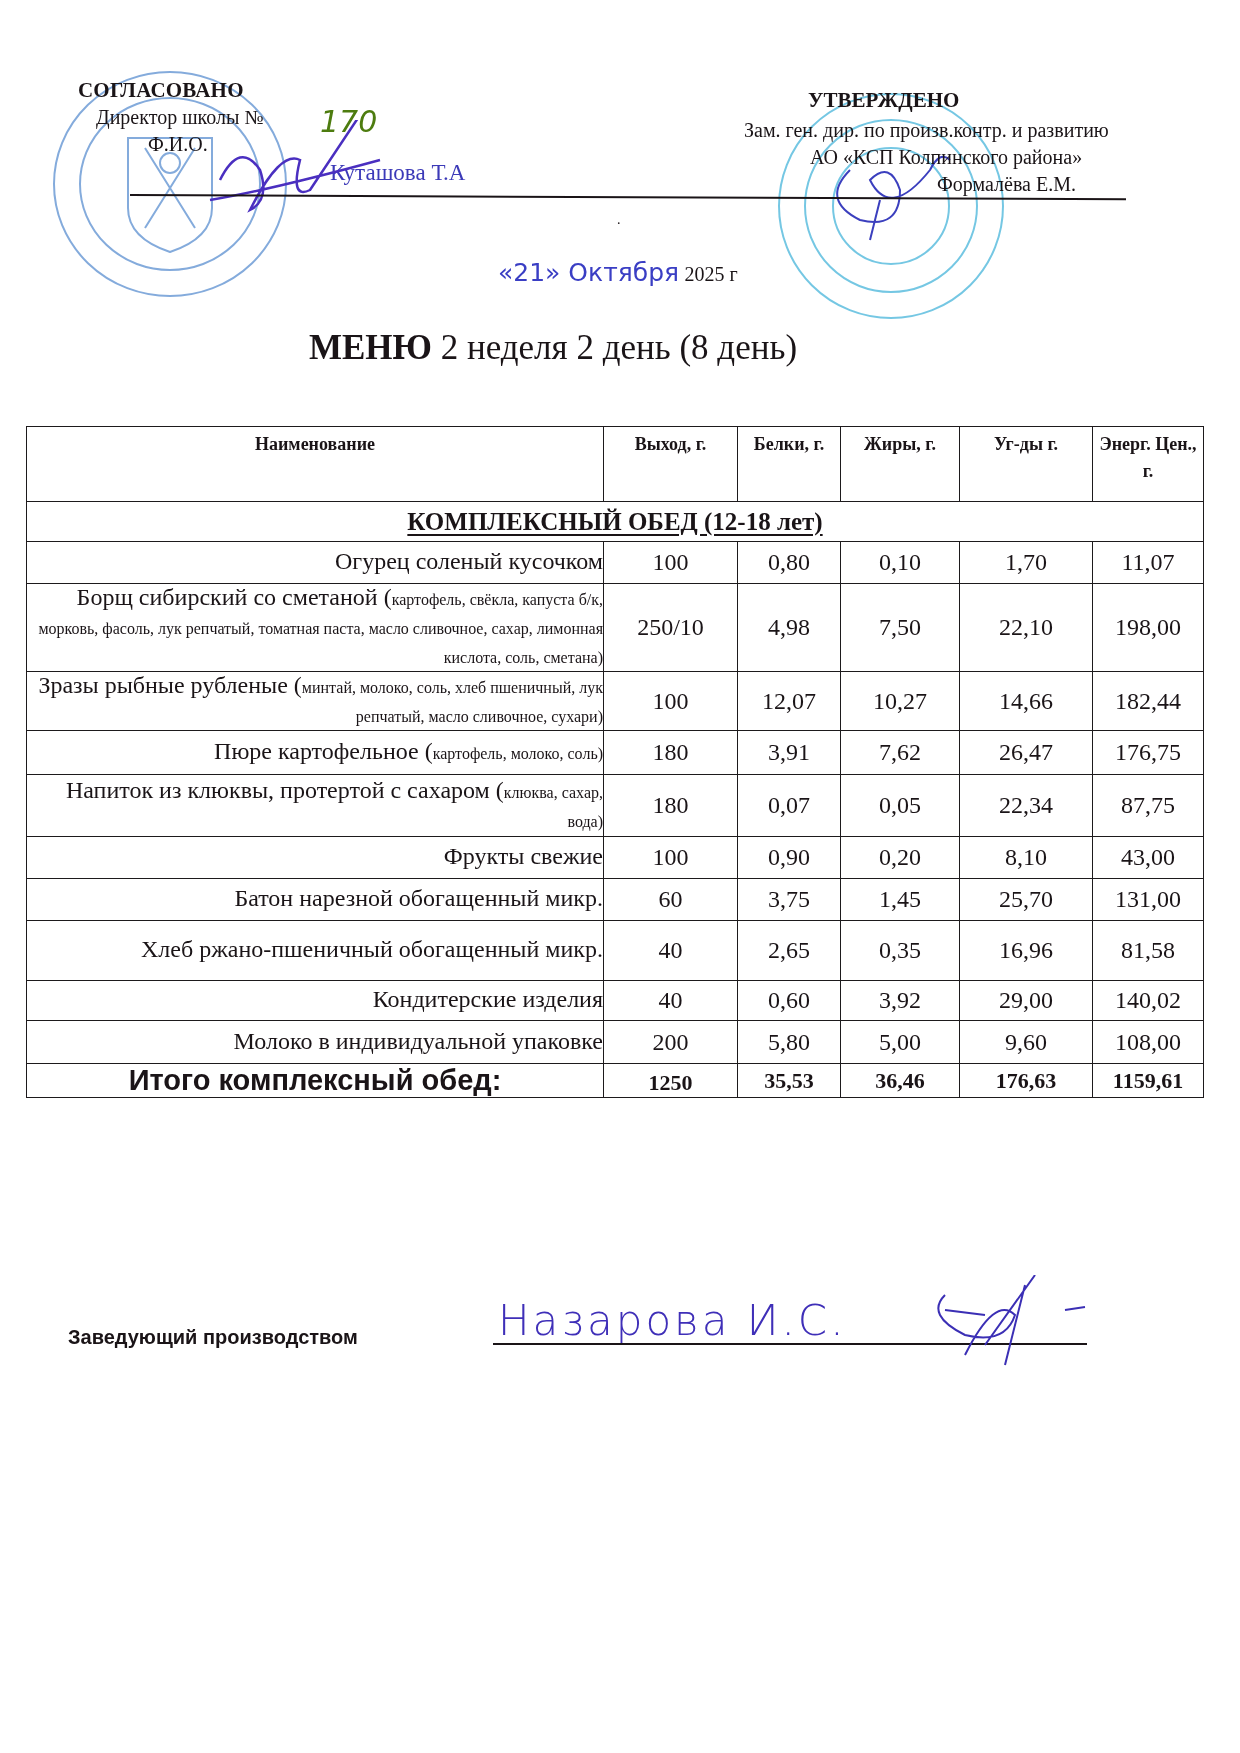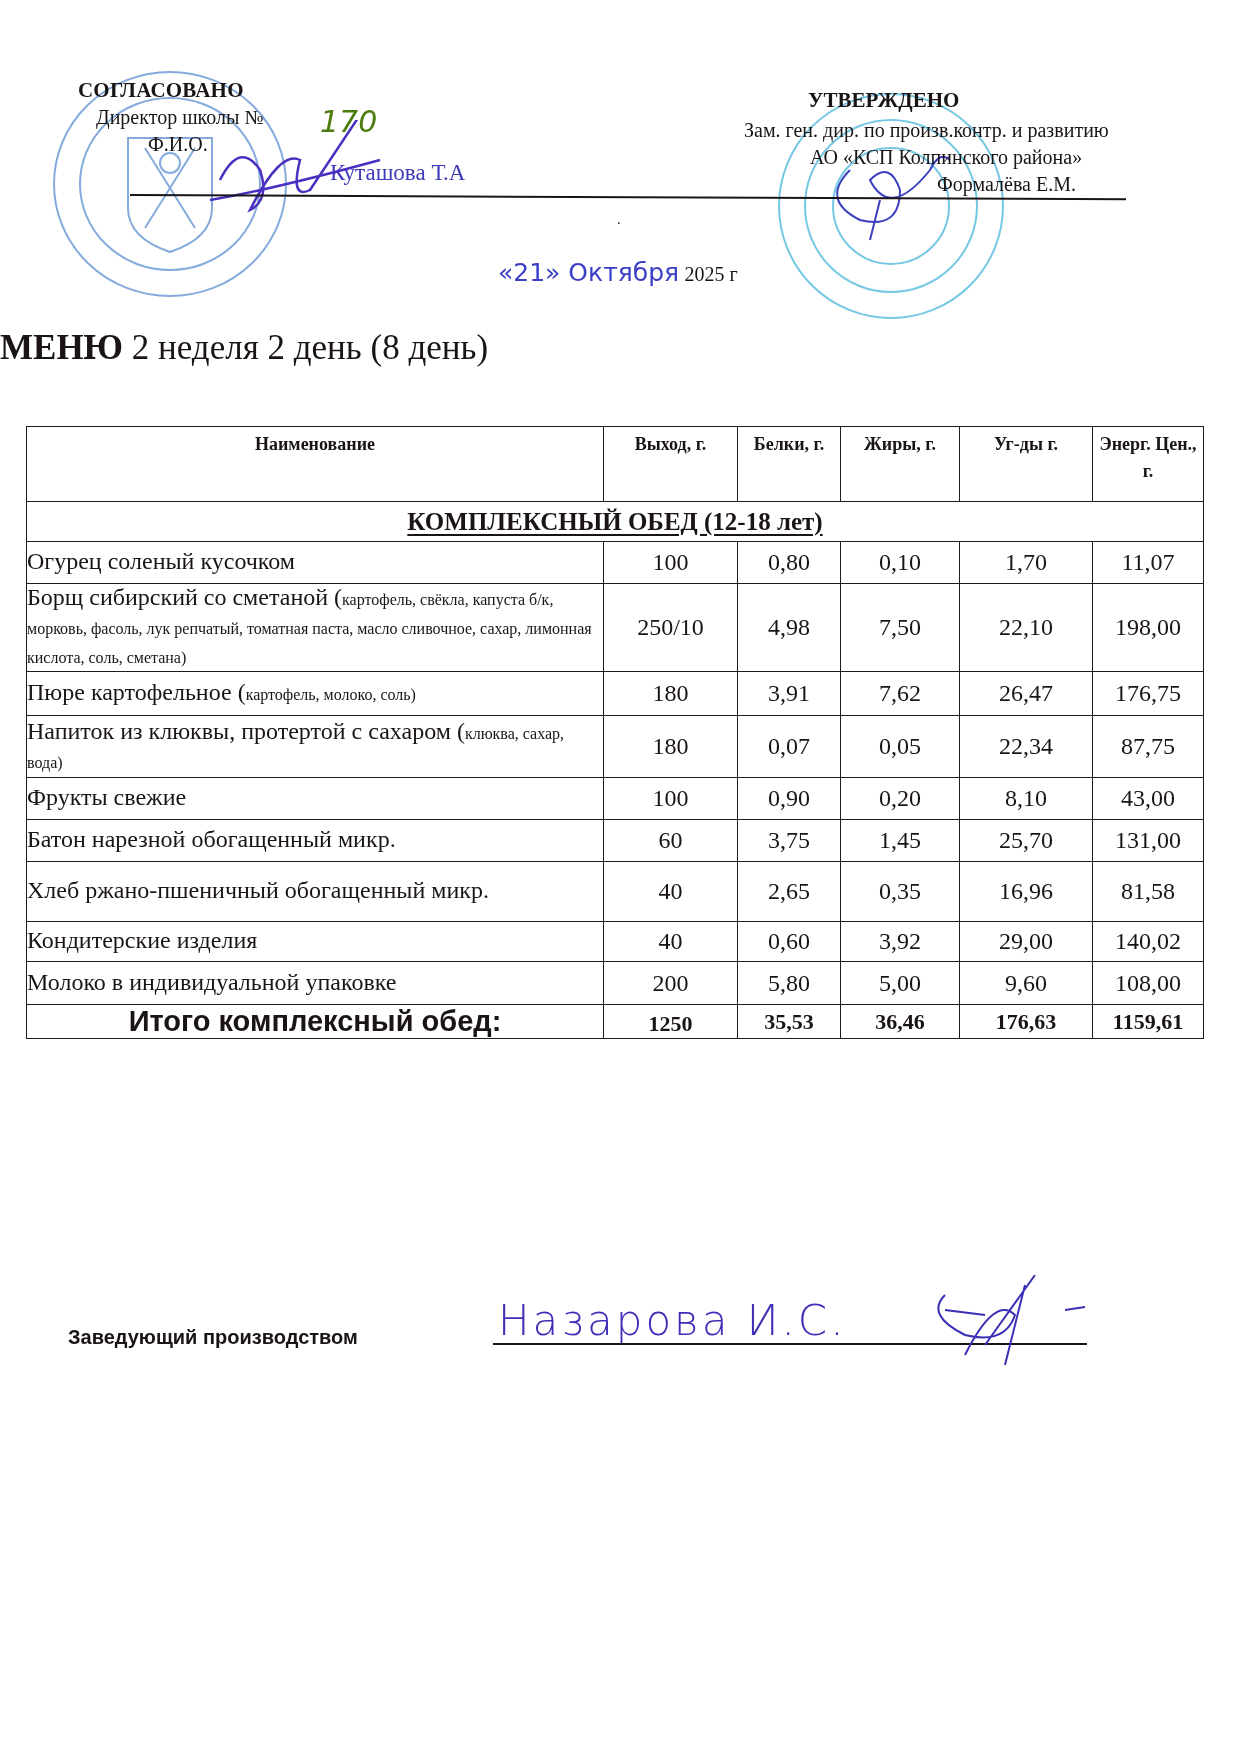--- a/index.html
+++ b/index.html
@@ -28,34 +28,34 @@
 
   
   .stamp { border-radius: 50%; pointer-events: none; }
   .stamp-left { left: 50px; top: 68px; width: 240px; height: 232px; }
   .stamp-right { left: 775px; top: 90px; width: 232px; height: 232px; }
 
   .date { left: 478px; top: 258px; font-size: 22px; margin-left: 20px; }
   .date-hand { font-family: "DejaVu Sans", sans-serif; color: #3a3ec4; font-size: 25px; }
   .date-year { font-size: 20px; color: #1a1417; font-family: "Liberation Serif", serif; }
 
-  .menu-title { left: 0; width: 1106px; top: 328px; text-align: left; font-size: 35px; }
+  .menu-title { left: 0; width: 1106px; top: 328px; text-align: center; font-size: 35px; }
   .menu-title b { font-weight: bold; }
 
   
   table.menu { position: absolute; left: 26px; top: 426px; width: 1177px;
                border-collapse: collapse; table-layout: fixed; }
   table.menu td, table.menu th { border: 1.6px solid #1d1a1c; padding: 0; }
   table.menu th { font-weight: bold; font-size: 18px; vertical-align: top; text-align: center;
                   line-height: 27px; padding-top: 4px; }
   tr.head { height: 75px; }
   tr.section { height: 40px; }
   tr.section td { text-align: center; font-size: 25px; font-weight: bold; }
   tr.section td span { text-decoration: underline; text-underline-offset: 4px; }
-  td.name { padding-left: 8px; font-size: 24px; line-height: 26px; text-align: left; vertical-align: middle; }
+  td.name { padding-left: 8px; font-size: 24px; line-height: 26px; text-align: right; vertical-align: middle; }
   td.name .ing { font-size: 16px; }
   td.num { text-align: center; font-size: 24px; vertical-align: middle; }
   tr.total td.label { text-align: center; font-size: 29px; font-weight: bold; font-family: Liberation Sans, sans-serif; }
   tr.total td.num { font-weight: bold; font-size: 22px; }
   tr.total td.num.first { vertical-align: top; padding-top: 6px; }
 
   .producer-label { left: 68px; top: 1326px; font-size: 20px; font-weight: bold; font-family: "Liberation Sans", sans-serif; }
   .producer-rule { left: 493px; top: 1343px; width: 594px; height: 2px; background: #1a1417; }
   .producer-name { left: 498px; top: 1296px; font-size: 42px; color: #3f2fb8; font-family: "DejaVu Sans", sans-serif; letter-spacing: 3px; font-weight: 200; }
 </style>
@@ -141,20 +141,28 @@
         <td class="num">11,07</td>
       </tr>
       <tr style="height: 87px;">
         <td class="name"><span>Борщ сибирский со сметаной (</span><span class="ing">картофель, свёкла, капуста б/к, морковь, фасоль, лук репчатый, томатная паста, масло сливочное, сахар, лимонная кислота, соль, сметана)</span></td>
         <td class="num">250/10</td>
         <td class="num">4,98</td>
         <td class="num">7,50</td>
         <td class="num">22,10</td>
         <td class="num">198,00</td>
       </tr>
+      <tr style="height: 52px;">
+        <td class="name"><span>Зразы рыбные рубленые (</span><span class="ing">минтай, молоко, соль, хлеб пшеничный, лук репчатый, масло сливочное, сухари)</span></td>
+        <td class="num">100</td>
+        <td class="num">12,07</td>
+        <td class="num">10,27</td>
+        <td class="num">14,66</td>
+        <td class="num">182,44</td>
+      </tr>
       <tr style="height: 44px;">
         <td class="name"><span>Пюре картофельное (</span><span class="ing">картофель, молоко, соль)</span></td>
         <td class="num">180</td>
         <td class="num">3,91</td>
         <td class="num">7,62</td>
         <td class="num">26,47</td>
         <td class="num">176,75</td>
       </tr>
       <tr style="height: 62px;">
         <td class="name"><span>Напиток из клюквы, протертой с сахаром (</span><span class="ing">клюква, сахар, вода)</span></td>

